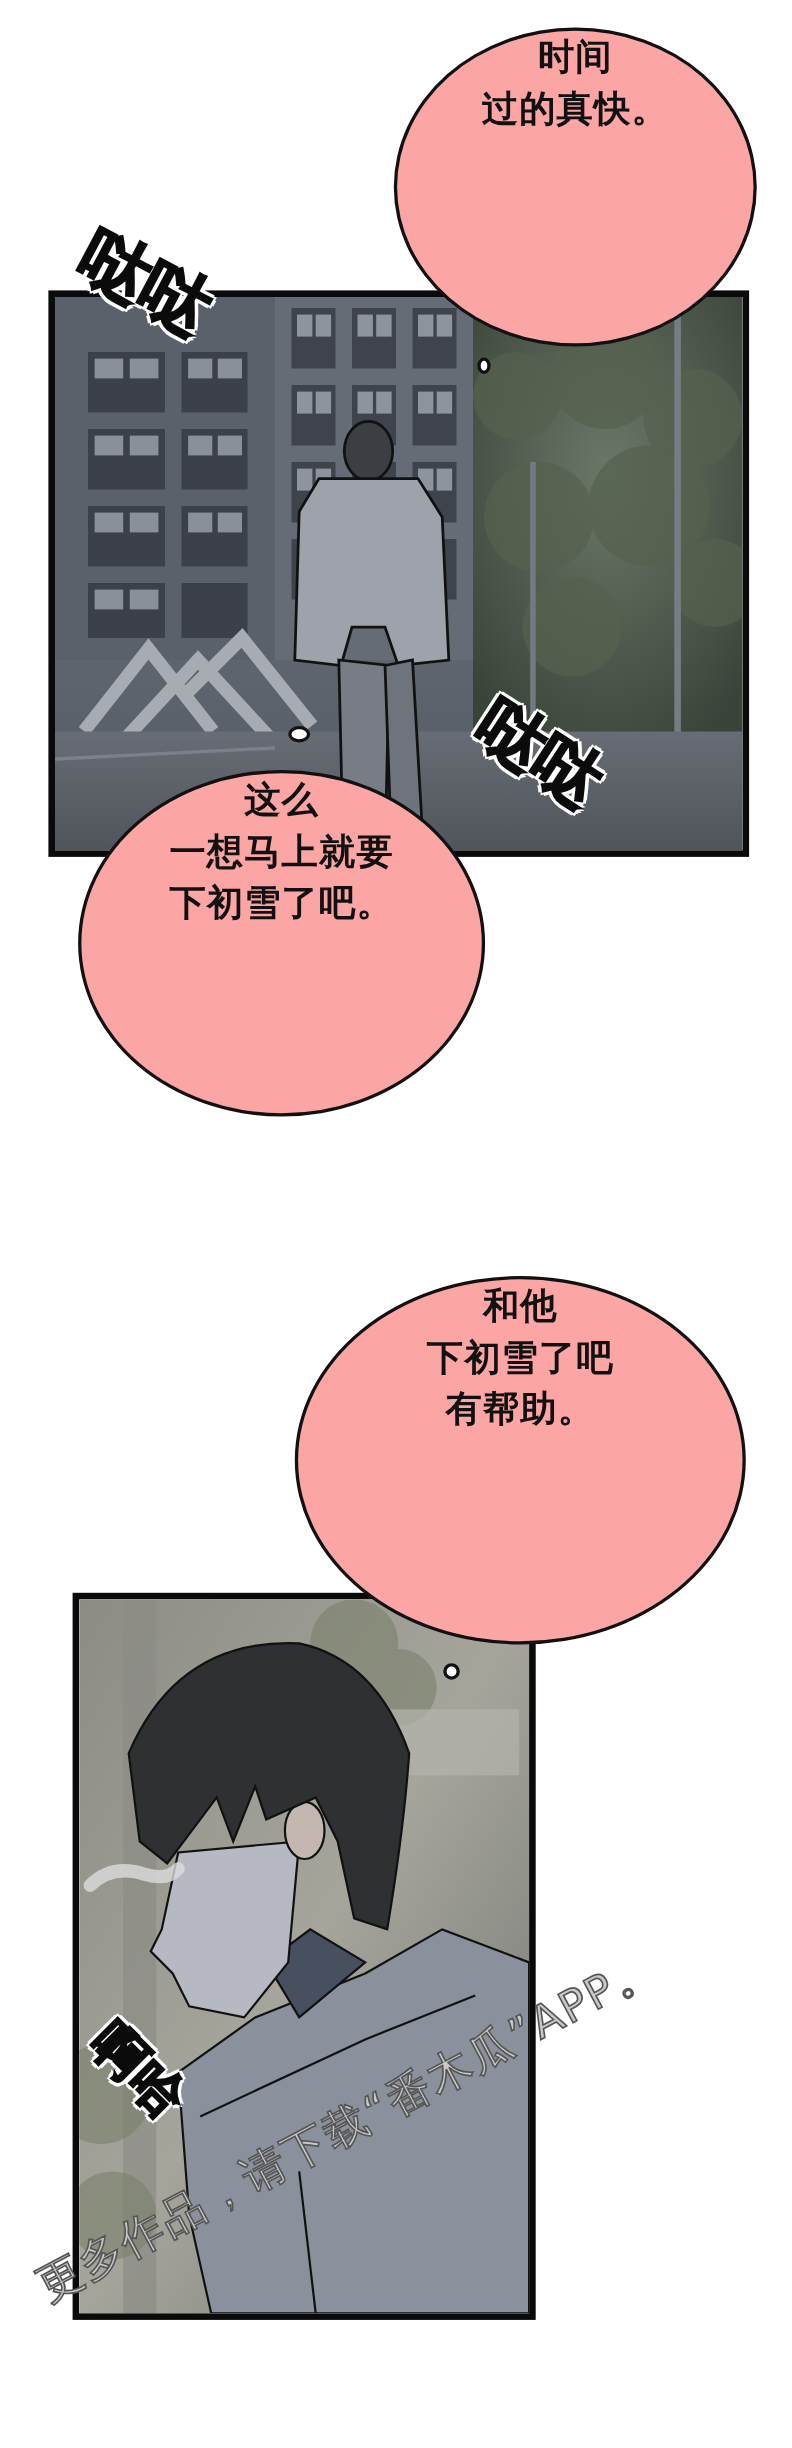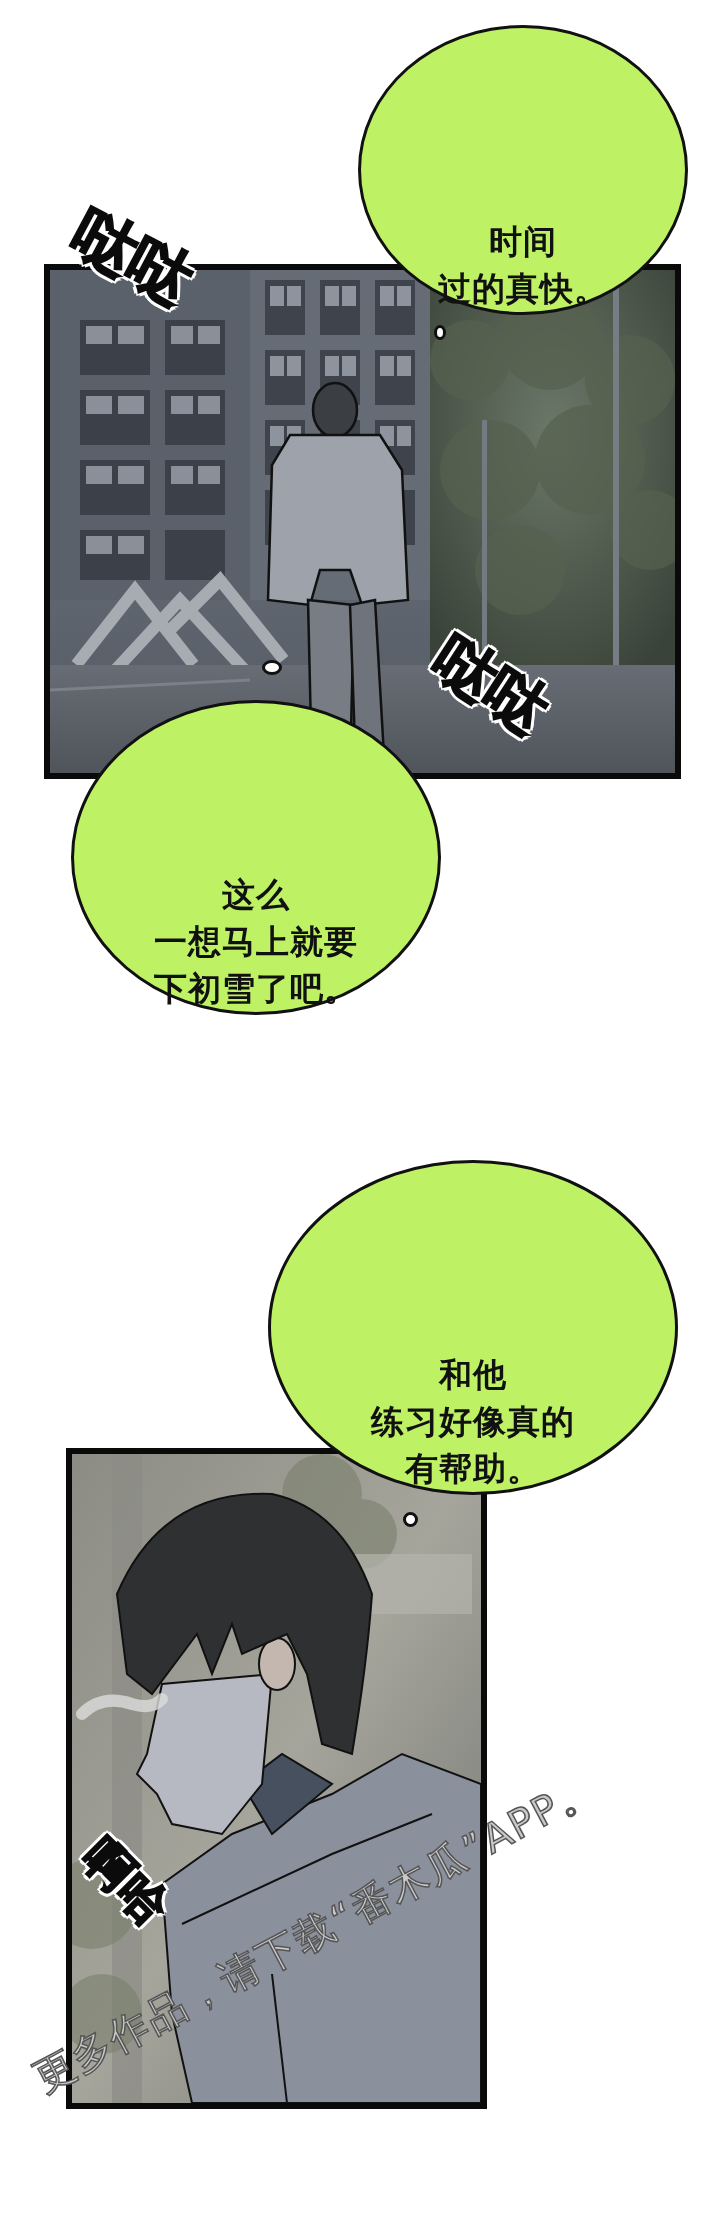--- a/index.html
+++ b/index.html
@@ -1,18 +1,18 @@
 <!DOCTYPE html>
 <html><head>
   <meta charset="utf-8">
   <style>
     html, body { margin:0; padding:0; background:#ffffff; }
     body { width:720px; height:2225px; position:relative; overflow:hidden; font-family:"DejaVu Sans", sans-serif; }
     .panel { position:absolute; border:6px solid #0a0a0a; box-sizing:border-box; overflow:hidden; }
-    .bubble { position:absolute; background:#bef264; border:3px solid #111; border-radius:50%; box-sizing:border-box; display:flex; align-items:flex-end; justify-content:center; text-align:center; z-index:5; }
+    .bubble { position:absolute; background:#fca5a5; border:3px solid #111; border-radius:50%; box-sizing:border-box; display:flex; align-items:flex-start; justify-content:center; text-align:center; z-index:5; }
     .bubble-text { font-size:33px; line-height:47px; color:#111; font-weight:bold; font-family:"DejaVu Sans", sans-serif; white-space:pre-line; letter-spacing:1px; }
     .dot { position:absolute; background:#fff; border:3px solid #111; border-radius:50%; box-sizing:border-box; z-index:6; }
     .sfx { position:absolute; font-family:"DejaVu Sans", sans-serif; font-weight:bold; color:#0b0b0b; -webkit-text-stroke:2px #0b0b0b; text-shadow: 0 0 0 #fff, 3px 3px 0 #fff, -3px -3px 0 #fff, 3px -3px 0 #fff, -3px 3px 0 #fff, 0 4px 0 #fff, 0 -4px 0 #fff, 4px 0 0 #fff, -4px 0 0 #fff; z-index:7; white-space:nowrap; }
     .watermark { position:absolute; font-family:"DejaVu Sans", sans-serif; font-size:40px; color:#c9c9c9; -webkit-text-stroke:1.5px #555; z-index:8; white-space:nowrap; transform-origin:left bottom; letter-spacing:2px; }
   </style>
 </head>
 <body>
 
 <div class="panel" style="left:44px; top:264px; width:637px; height:515px;">
   <svg width="625" height="503" viewBox="0 0 625 503" style="display:block;">
@@ -171,20 +171,20 @@
     <ellipse cx="205" cy="210" rx="18" ry="26" fill="#c3b7b0" stroke="#111" stroke-width="2"></ellipse>
 
     <path d="M45 140 Q90 35 200 40 Q270 55 300 140 Q295 210 280 300 L250 290 L235 220 L215 180 L170 200 L160 170 L140 220 L125 180 L80 240 L55 220 Z" fill="#2e3032" stroke="#111" stroke-width="2"></path>
 
     <path d="M10 260 Q30 240 60 250 Q80 256 90 245" stroke="#dcdcdc" stroke-width="12" fill="none" stroke-linecap="round" opacity="0.8"></path>
   </svg>
 </div>
 
 <div class="bubble" style="left:268px; top:1160px; width:410px; height:335px;">
   <span class="bubble-text">和他
-练习好像真的
+下初雪了吧
 有帮助。</span>
 </div>
 <div class="dot" style="left:403px; top:1512px; width:15px; height:15px;"></div>
 
 <div class="sfx" style="left:78px; top:1850px; font-size:48px; transform:rotate(45deg);">啊哈</div>
 
 <div class="watermark" style="left:50px; top:2050px; transform:rotate(-28deg);">更多作品，请下载“番木瓜”APP。</div>
 
 </body></html>

